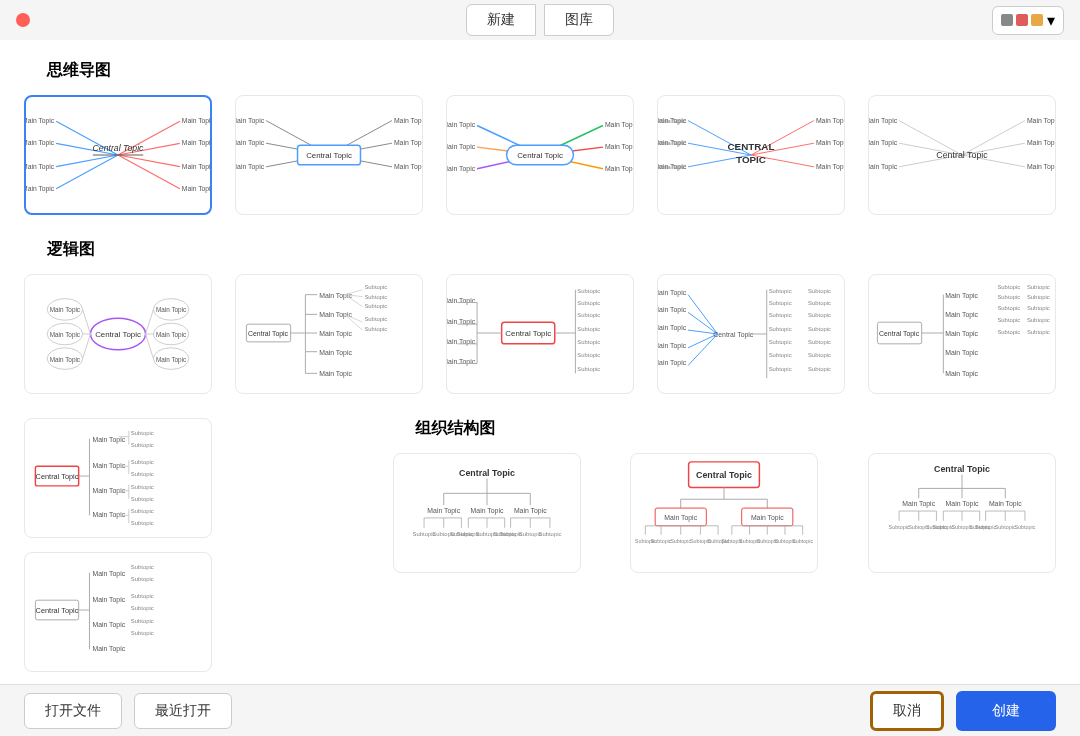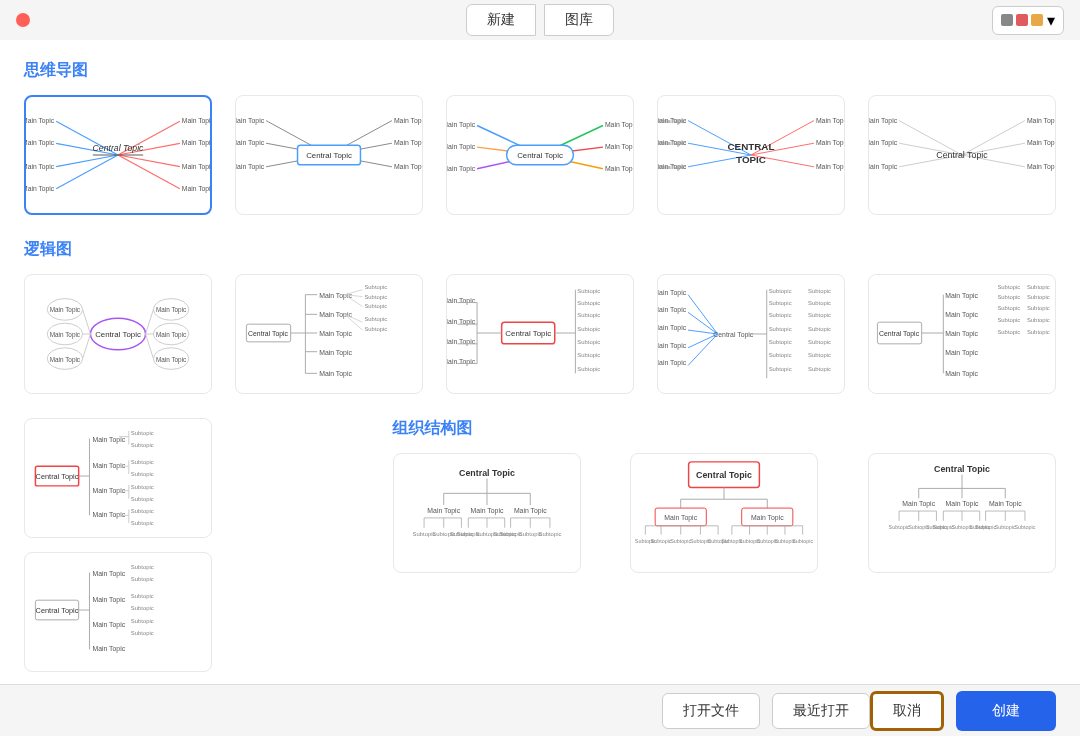--- a/index.html
+++ b/index.html
@@ -71,22 +71,23 @@
     .content {
       height: 696px;
       background: #fff;
       margin: 0;
       overflow-y: auto;
       padding: 20px 24px;
     }
     .section-title {
       font-size: 16px;
       font-weight: 600;
-      color: #3b82f6;
+      color: #000000;
       margin-bottom: 14px;
+      margin-left: 23px;
     }
     .templates-grid {
       display: flex;
       flex-wrap: wrap;
       gap: 14px;
       margin-bottom: 24px;
       justify-content: space-between;
     }
     .template-card {
       width: 188px;
@@ -112,21 +113,21 @@
     .bottom-bar {
       position: fixed;
       bottom: 0;
       left: 0;
       right: 0;
       height: 52px;
       background: #f5f5f5;
       border-top: 1px solid #ddd;
       display: flex;
       align-items: center;
-      justify-content: flex-end;
+      justify-content: space-between;
       padding: 0 24px;
     }
     .bottom-left {
       display: flex;
       gap: 12px;
     }
     .btn-secondary {
       padding: 8px 20px;
       border: 1px solid #ccc;
       border-radius: 6px;

